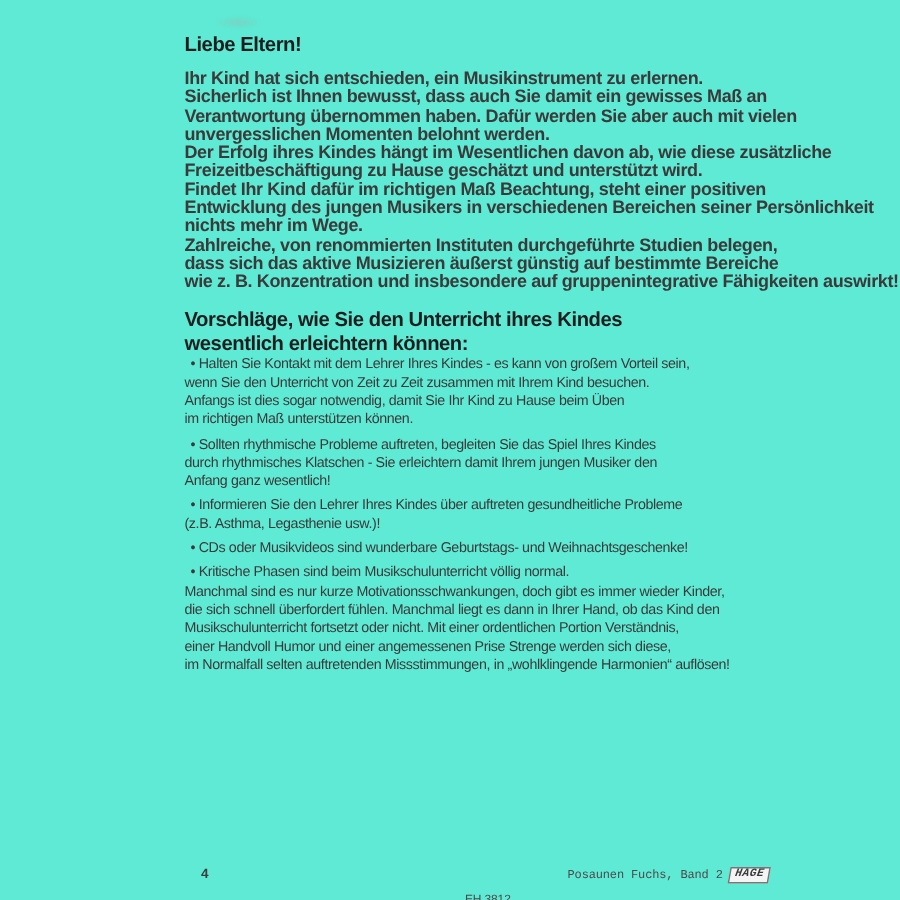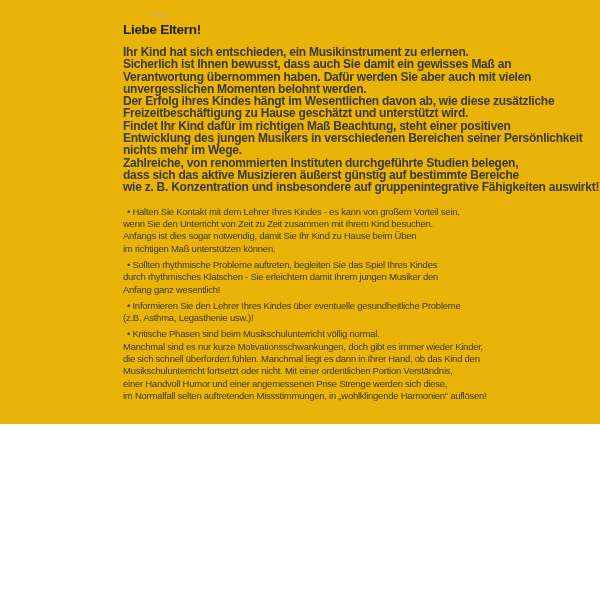--- a/index.html
+++ b/index.html
@@ -3,22 +3,22 @@
 <meta charset="utf-8">
 <style>
   html, body { margin: 0; padding: 0; }
   body {
     width: 600px; height: 600px;
     background: #ffffff;
     font-family: "Liberation Sans", sans-serif;
   }
   .sheet {
     position: relative;
-    width: 600px; height: 424px;
-    background: #eab308;
+    width: 600px; height: 600px;
+    background: #5eead4;
     overflow: hidden;
     color: #3a3a3a;
   }
   
   .artifact {
     position: absolute;
     border-radius: 50%;
     background: radial-gradient(ellipse at center, rgba(170,170,170,0.35), rgba(170,170,170,0) 70%);
     filter: blur(1px);
   }
@@ -131,29 +131,32 @@
 Freizeitbeschäftigung zu Hause geschätzt und unterstützt wird.
 Findet Ihr Kind dafür im richtigen Maß Beachtung, steht einer positiven
 Entwicklung des jungen Musikers in verschiedenen Bereichen seiner Persönlichkeit
 nichts mehr im Wege.
 Zahlreiche, von renommierten Instituten durchgeführte Studien belegen,
 dass sich das aktive Musizieren äußerst günstig auf bestimmte Bereiche
 wie z. B. Konzentration und insbesondere auf gruppenintegrative Fähigkeiten auswirkt!</p>
   </section>
 
   <section class="suggestions">
+    <h2 class="doc-subtitle">Vorschläge, wie Sie den Unterricht ihres Kindes
+wesentlich erleichtern können:</h2>
     <p class="bullet">• Halten Sie Kontakt mit dem Lehrer Ihres Kindes - es kann von großem Vorteil sein,
 wenn Sie den Unterricht von Zeit zu Zeit zusammen mit Ihrem Kind besuchen.
 Anfangs ist dies sogar notwendig, damit Sie Ihr Kind zu Hause beim Üben
 im richtigen Maß unterstützen können.</p>
     <p class="bullet">• Sollten rhythmische Probleme auftreten, begleiten Sie das Spiel Ihres Kindes
 durch rhythmisches Klatschen - Sie erleichtern damit Ihrem jungen Musiker den
 Anfang ganz wesentlich!</p>
-    <p class="bullet">• Informieren Sie den Lehrer Ihres Kindes über eventuelle gesundheitliche Probleme
+    <p class="bullet">• Informieren Sie den Lehrer Ihres Kindes über auftreten gesundheitliche Probleme
 (z.B. Asthma, Legasthenie usw.)!</p>
+    <p class="bullet">• CDs oder Musikvideos sind wunderbare Geburtstags- und Weihnachtsgeschenke!</p>
     <p class="bullet">• Kritische Phasen sind beim Musikschulunterricht völlig normal.
 Manchmal sind es nur kurze Motivationsschwankungen, doch gibt es immer wieder Kinder,
 die sich schnell überfordert fühlen. Manchmal liegt es dann in Ihrer Hand, ob das Kind den
 Musikschulunterricht fortsetzt oder nicht. Mit einer ordentlichen Portion Verständnis,
 einer Handvoll Humor und einer angemessenen Prise Strenge werden sich diese,
 im Normalfall selten auftretenden Missstimmungen, in „wohlklingende Harmonien“ auflösen!</p>
   </section>
 
   <footer class="page-footer">
     <span class="footer-pagenum">4</span>

